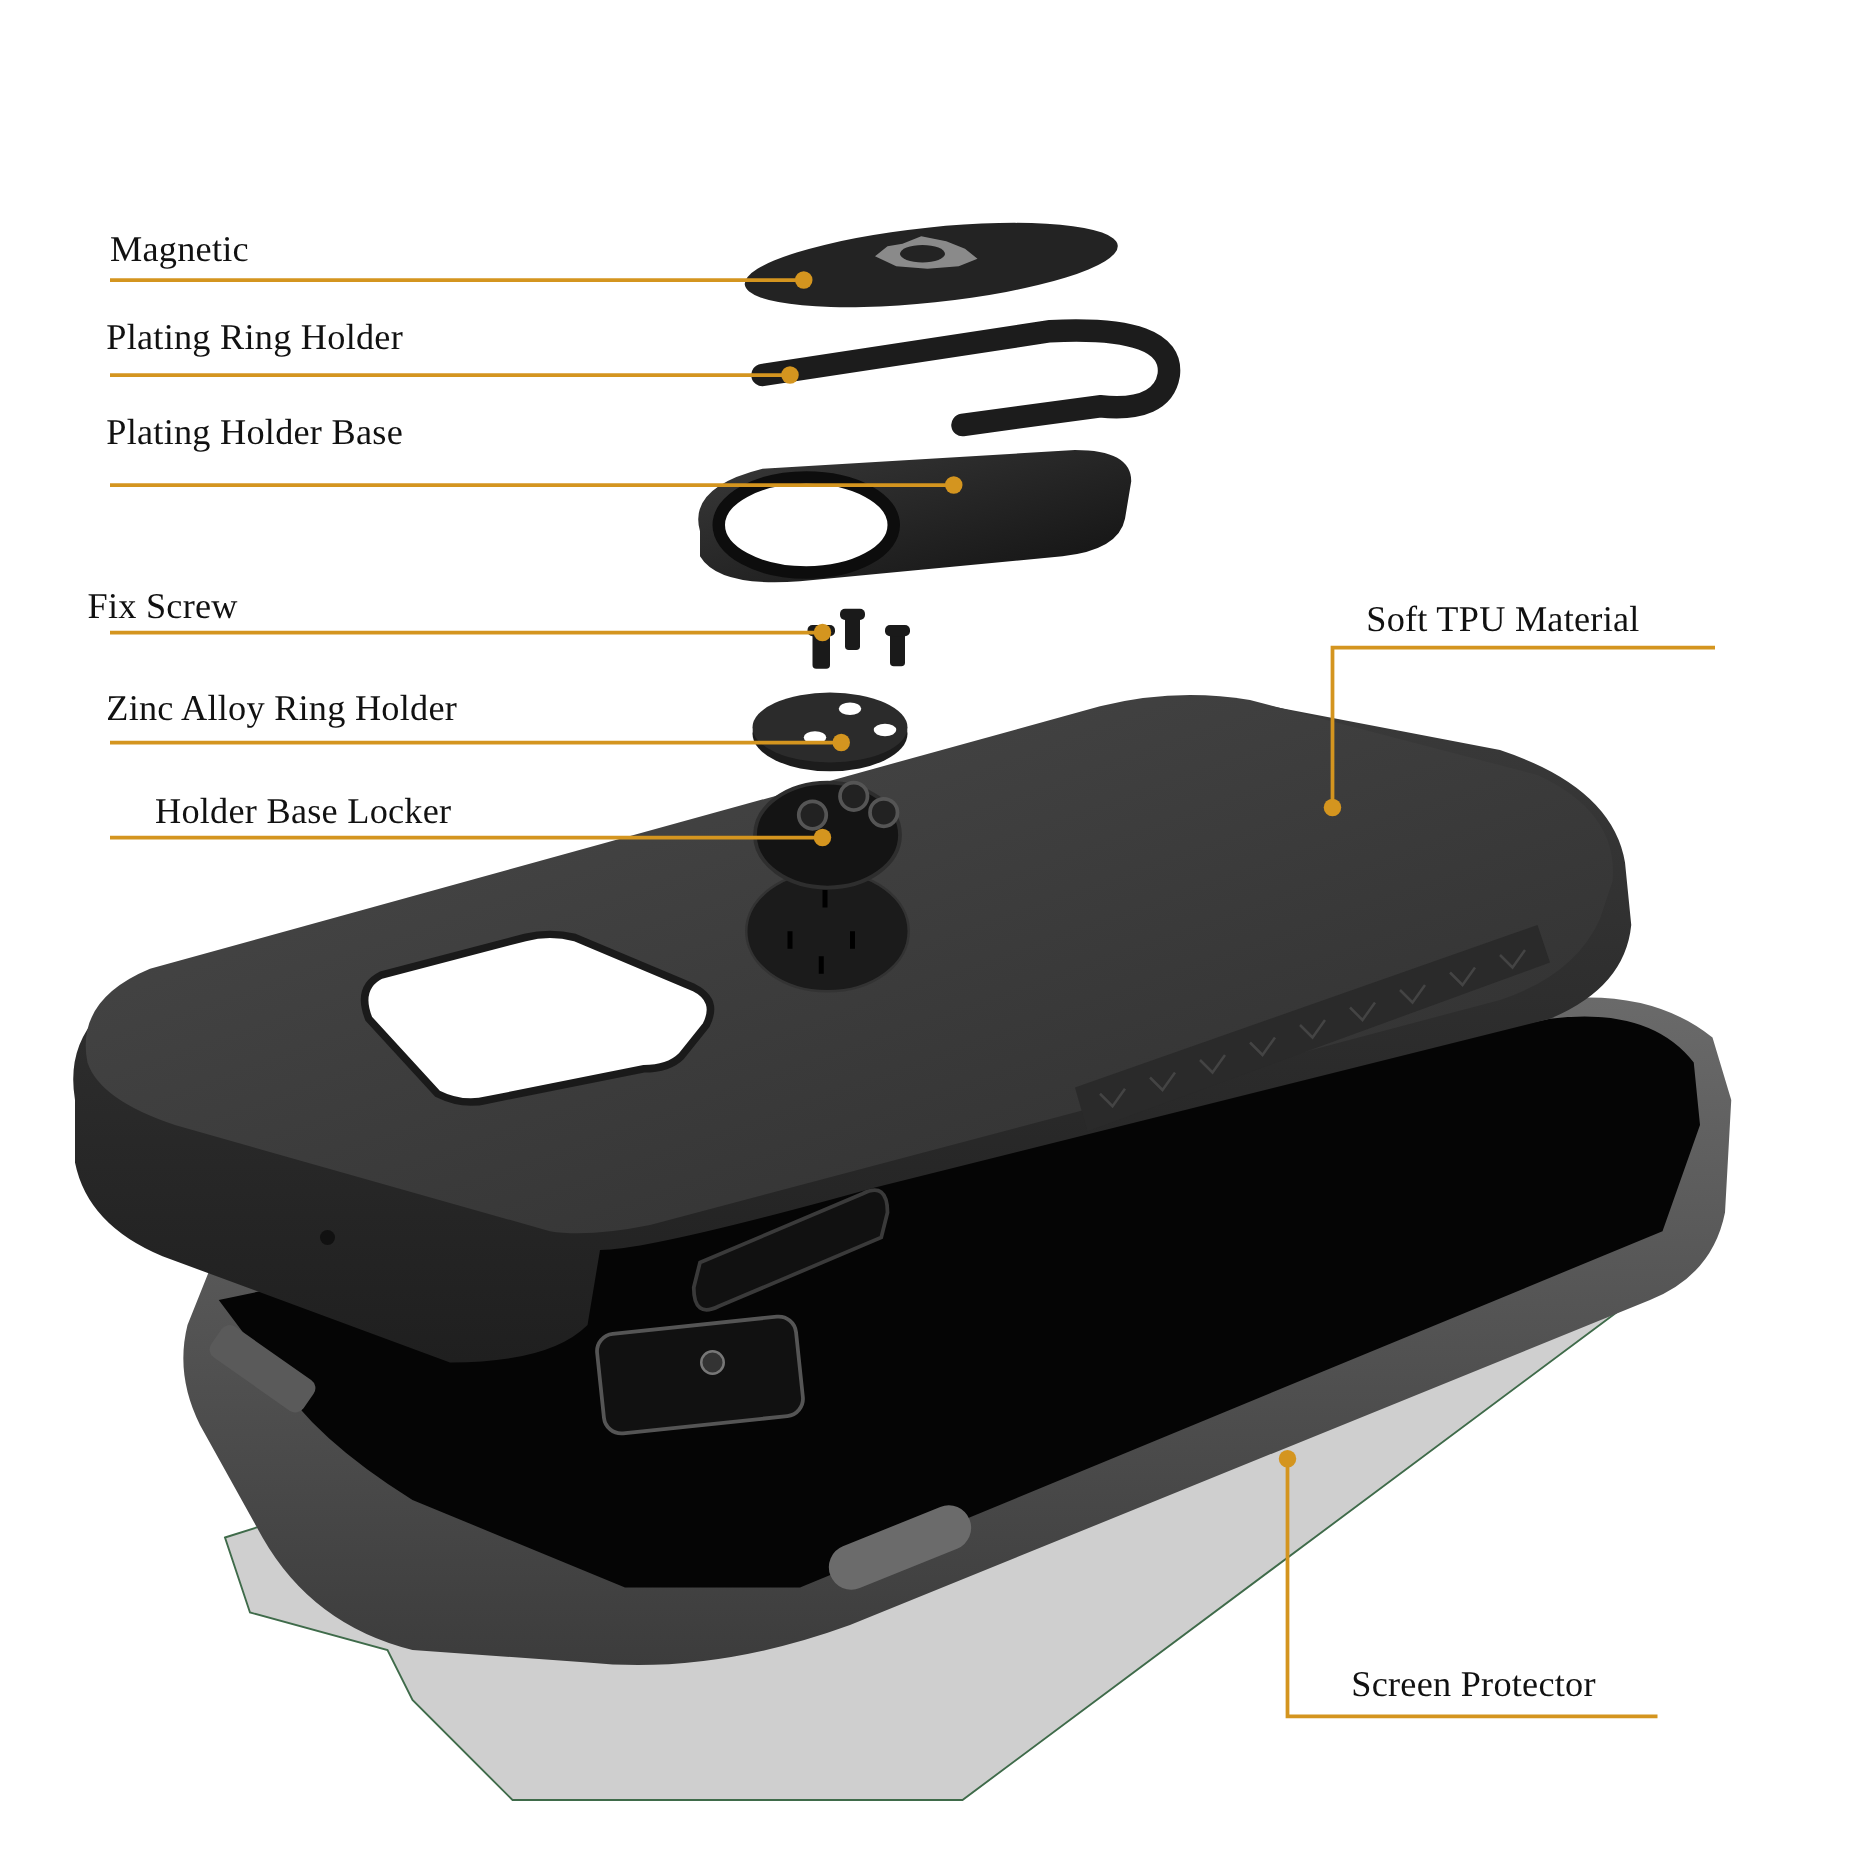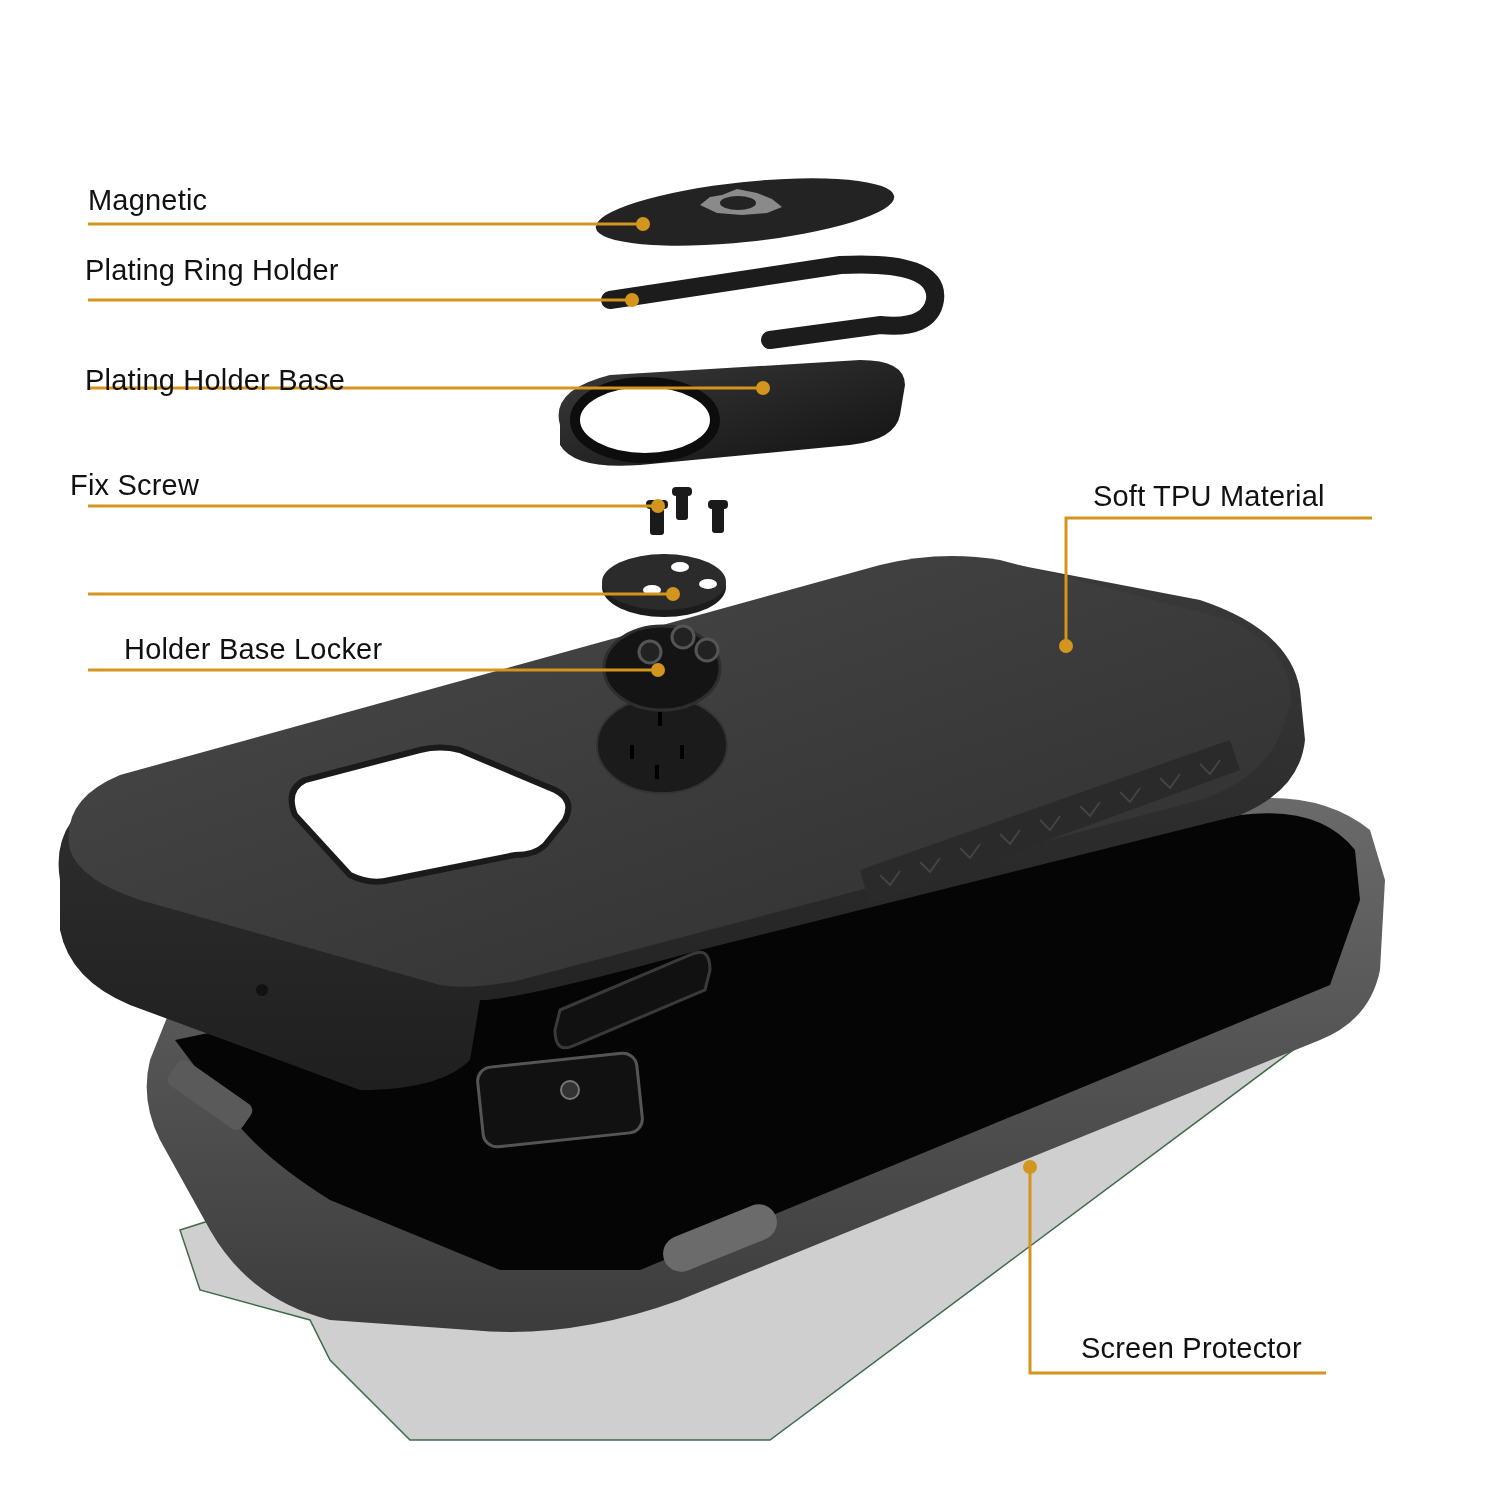--- a/index.html
+++ b/index.html
@@ -1,19 +1,19 @@
 <!DOCTYPE html>
 <html><head>
   <meta charset="utf-8">
   <style>
     html, body { margin: 0; padding: 0; background: #ffffff; }
     body { width: 1500px; height: 1500px; position: relative; overflow: hidden; font-family: "DejaVu Sans", sans-serif; }
     #stage { position: absolute; left: 0; top: 0; width: 1500px; height: 1500px; }
     .label {
-      position: absolute; font-family: Liberation Sans, sans-serif; font-size: 29px;
+      position: absolute; font-family: Liberation Serif, serif; font-size: 29px;
       color: #111111; letter-spacing: 0.2px; white-space: nowrap; line-height: 1;
       font-weight: 300;
     }
   </style>
 </head>
 <body>
 
 <div id="stage">
   <svg width="1500" height="1500" viewBox="0 0 1500 1500" xmlns="http://www.w3.org/2000/svg">
     <defs>
@@ -135,18 +135,19 @@
       <circle cx="658" cy="506" r="7"></circle>
       <circle cx="673" cy="594" r="7"></circle>
       <circle cx="658" cy="670" r="7"></circle>
       <circle cx="1066" cy="646" r="7"></circle>
       <circle cx="1030" cy="1167" r="7"></circle>
     </g>
   </svg>
 
   <div class="label" style="left:88px; top:186px;">Magnetic</div>
   <div class="label" style="left:85px; top:256px;">Plating Ring Holder</div>
-  <div class="label" style="left:85px; top:366px;">Plating Holder Base</div>
+  <div class="label" style="left:85px; top:332px;">Plating Holder Base</div>
   <div class="label" style="left:70px; top:471px;">Fix Screw</div>
+  <div class="label" style="left:85px; top:553px;">Zinc Alloy Ring Holder</div>
   <div class="label" style="left:98px; top:635px;margin-left:26px;">Holder Base Locker</div>
   <div class="label" style="left:1093px; top:482px;text-align:right;">Soft TPU Material</div>
   <div class="label" style="left:1065px; top:1334px;margin-left:16px;">Screen Protector</div>
 </div>
 
 </body></html>

